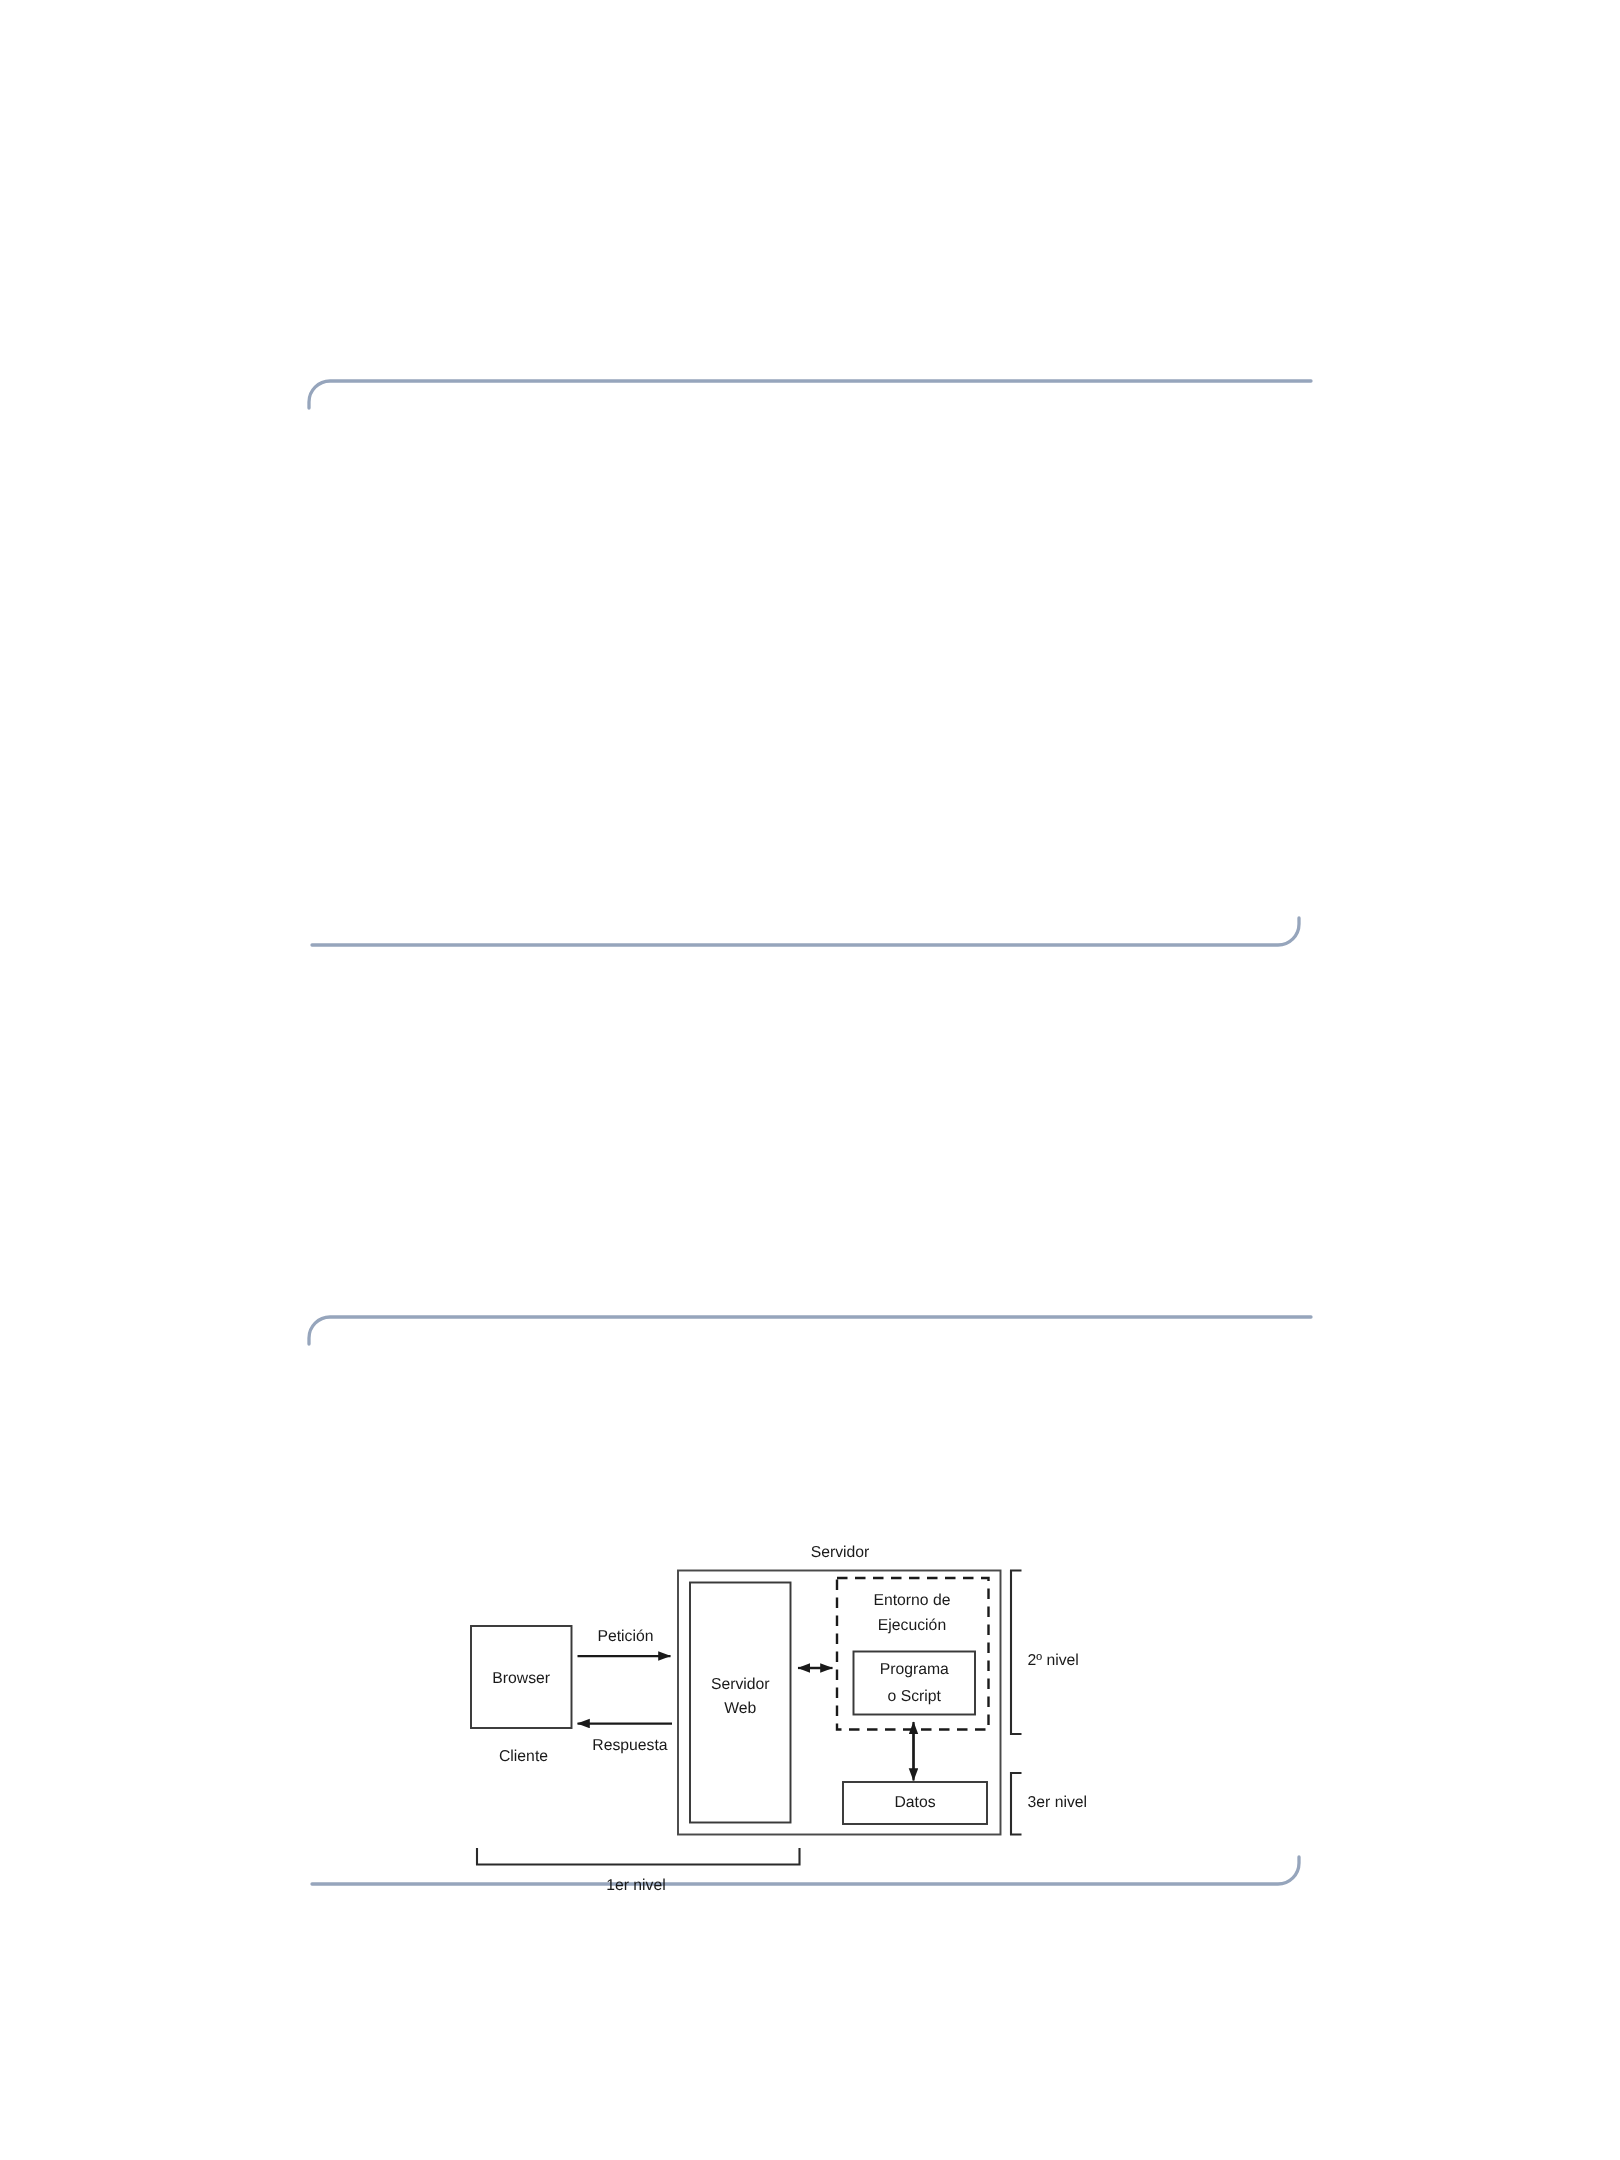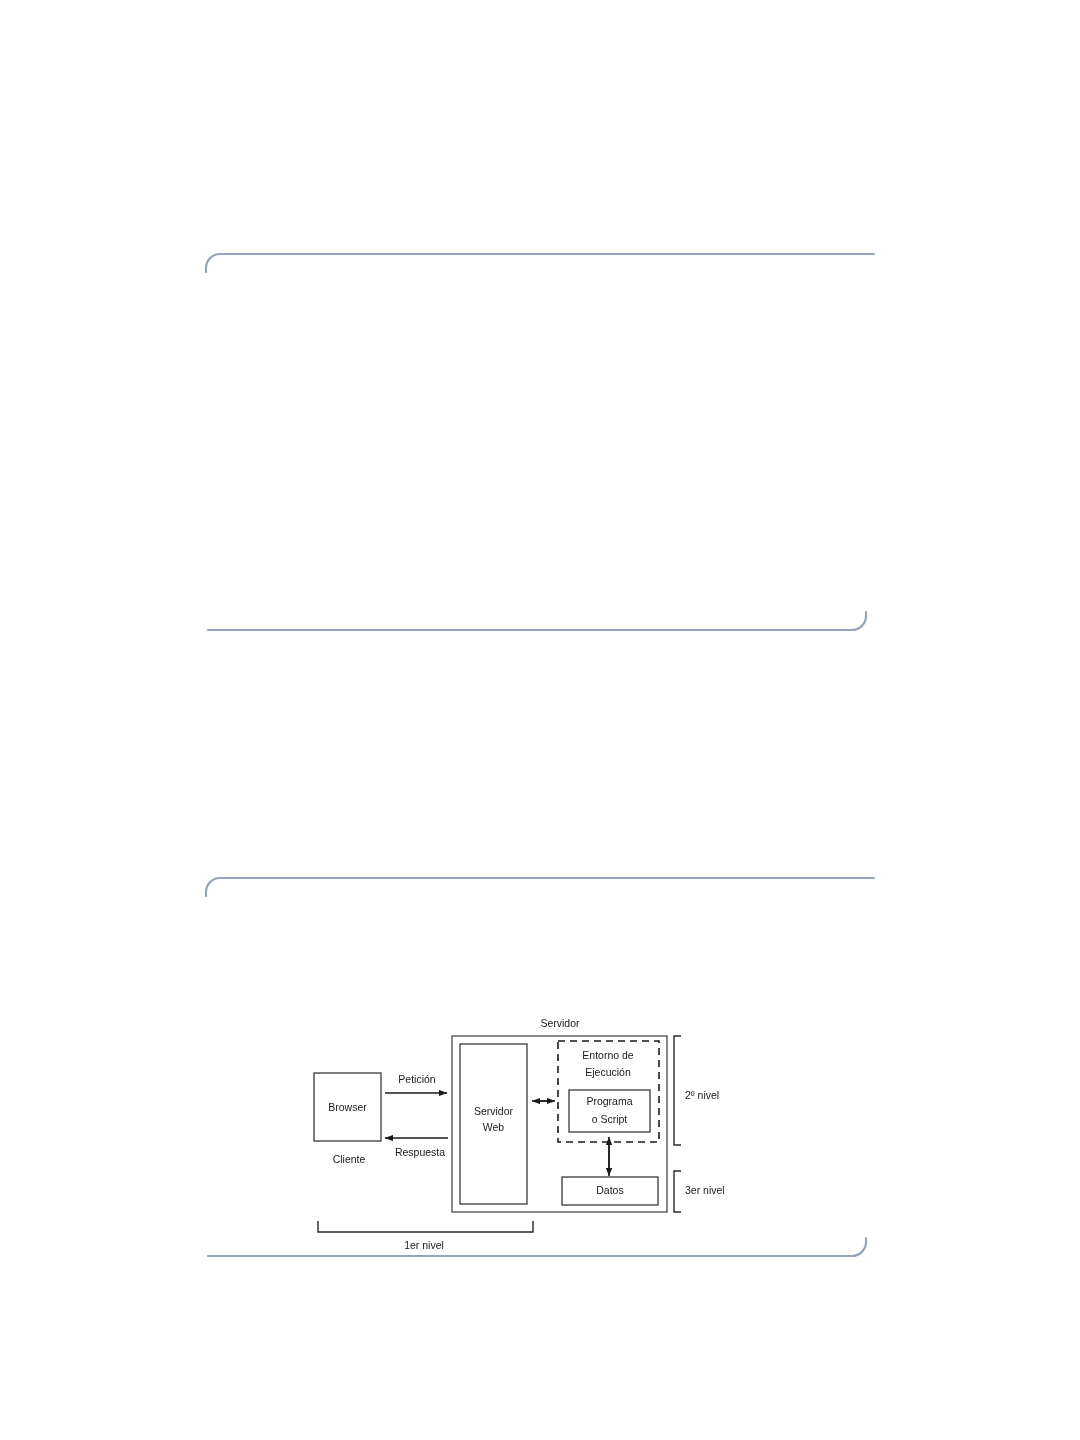--- a/index.html
+++ b/index.html
@@ -19,21 +19,21 @@
   .rule {
     position: absolute;
     pointer-events: none;
   }
   .rule svg { display: block; }
 
   
   #figure {
     position: absolute;
     left: 0;
-    top: 1px;
+    top: 12px;
     width: 1080px;
     height: 1296px;
   }
   #figure svg { display: block; }
 
   .dg-box {
     fill: #ffffff;
     stroke: #3a3a3a;
     stroke-width: 1.3;
   }

